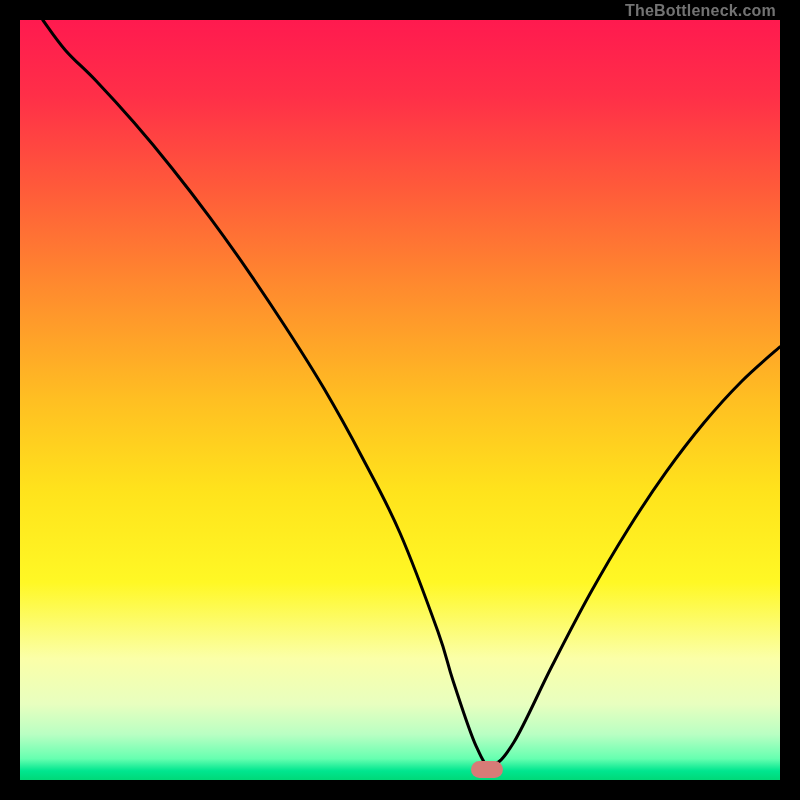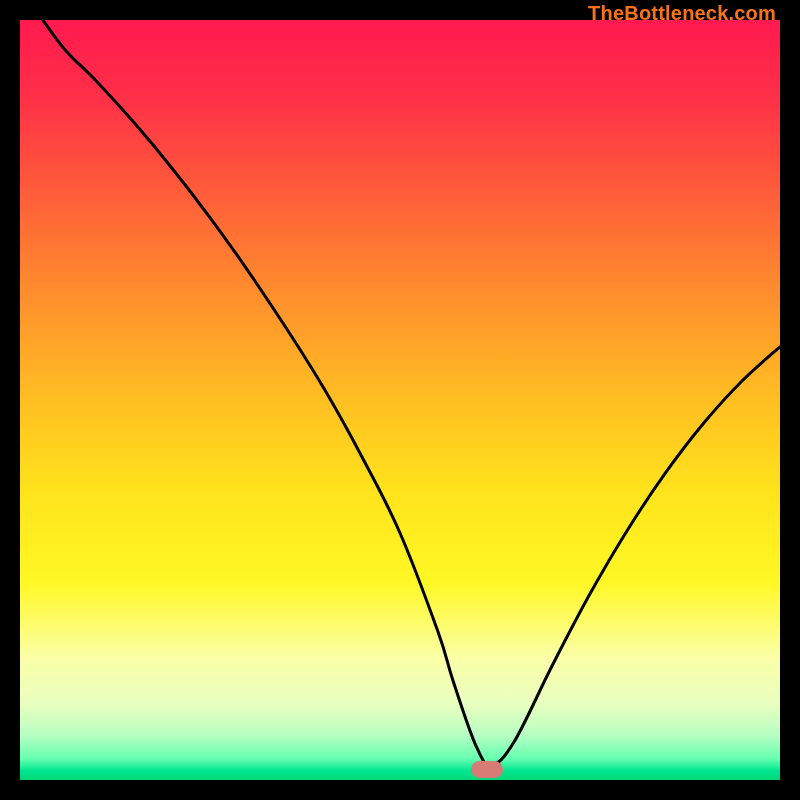--- a/index.html
+++ b/index.html
@@ -40,23 +40,23 @@
     height: 100%;
   }
   .marker {
     position: absolute;
     border-radius: 9px;
   }
   .watermark {
     position: absolute;
     top: 2px;
     right: 24px;
-    font-size: 20px;
+    font-size: 16px;
     font-weight: 600;
-    color: #f97316;
+    color: #737373;
     letter-spacing: 0.2px;
   }
 </style>
 </head>
 <body>
 
 <div class="frame">
 
   <div class="watermark">TheBottleneck.com</div>
 

